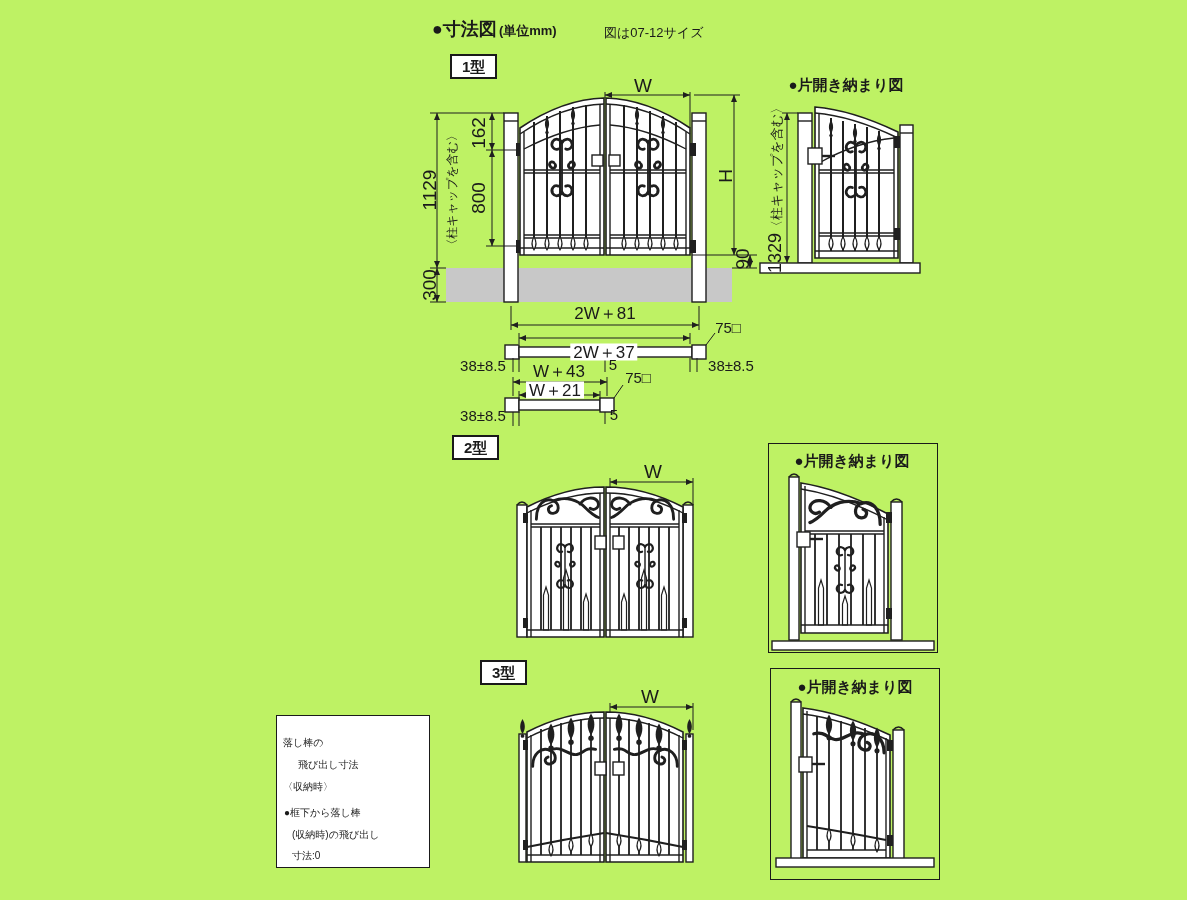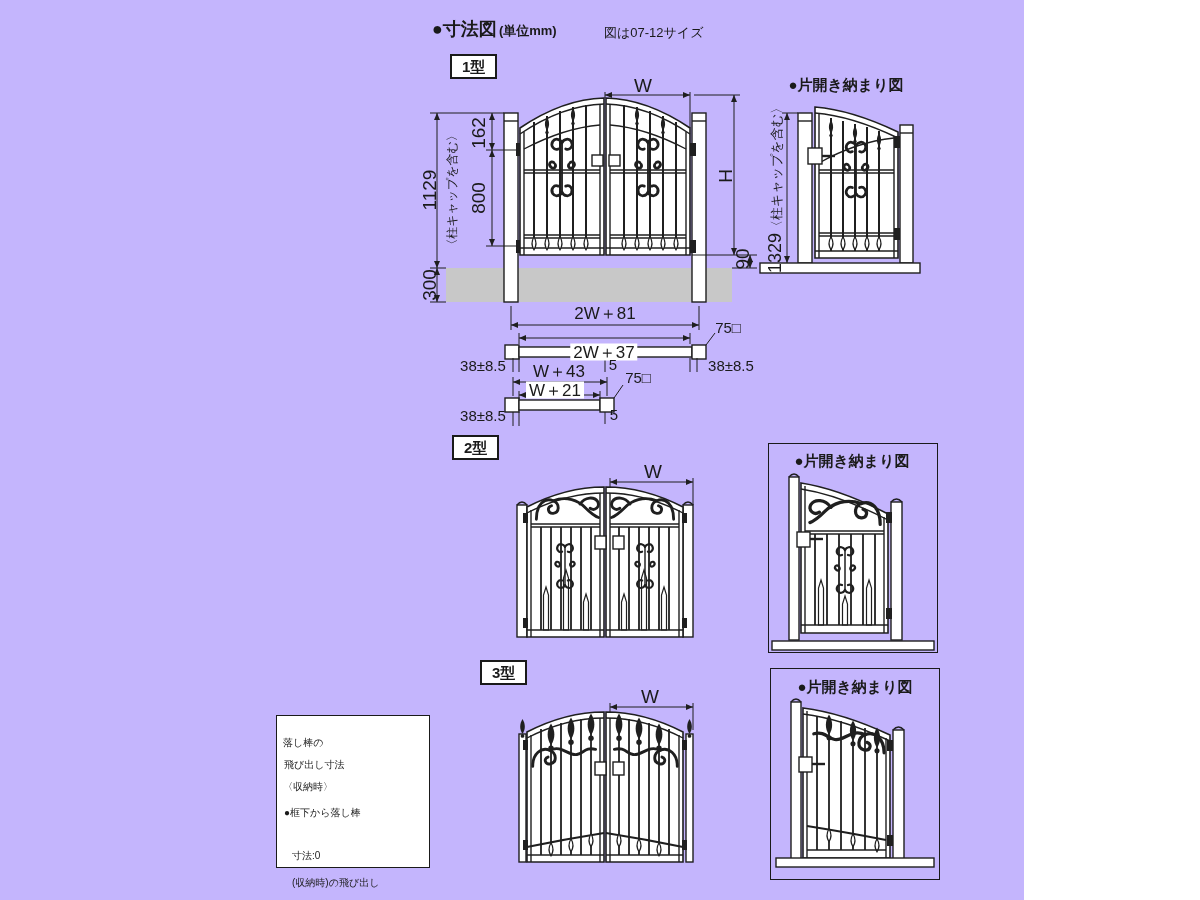--- a/index.html
+++ b/index.html
@@ -1,16 +1,16 @@
 <!DOCTYPE html>
 <html><head>
 <meta charset="utf-8">
 <style>
   html,body{margin:0;padding:0;background:#fff;}
-  .canvas{position:relative;width:1024px;height:900px;background:#c4b5fd;overflow:hidden;
+  .canvas{position:relative;width:1187px;height:900px;background:#bef264;overflow:hidden;
           font-family:"Liberation Sans", sans-serif;color:#1a1a1a;}
   .artsvg{position:absolute;left:0;top:0;}
   .lbl{position:absolute;transform:translate(-50%,-50%);white-space:nowrap;
        font-size:15px;line-height:1;color:#1a1a1a;}
   .lbl.rot{transform:translate(-50%,-50%) rotate(-90deg);}
   .lbl.big{font-size:19px;}
   .lbl.dim{font-size:17px;text-align:center;}
   .lbl.tiny{font-size:12px;}
   .lbl.bgw{background:#fff;padding:0 3px;}
   .tl{position:absolute;white-space:nowrap;line-height:1;}
@@ -454,19 +454,19 @@
 <div class="lbl" style="left:614px;top:414px;">5</div>
 <div class="lbl rot" style="left:775px;top:187px;">
   <span class="dimnum">1329</span><span class="dimnote">〈柱キャップを含む〉</span>
 </div>
 
 <div class="lbl big" style="left:653px;top:471px;">W</div>
 <div class="lbl big" style="left:650px;top:696px;">W</div>
 
 <div class="infobox" style="left:276px;top:715px;width:152px;height:151px;"></div>
 <div class="note-line" style="left:283px;top:738px;">落し棒の</div>
-<div class="note-line" style="left:284px;top:760px;">飛び出し寸法</div>
+<div class="note-line" style="left:298px;top:760px;">飛び出し寸法</div>
 <div class="note-line" style="left:283px;top:782px;">〈収納時〉</div>
 <div class="note-line" style="left:284px;top:808px;text-align:right;">●框下から落し棒</div>
-<div class="note-line" style="left:292px;top:830px;margin-top:48px;">(収納時)の飛び出し</div>
+<div class="note-line" style="left:292px;top:830px;">(収納時)の飛び出し</div>
 <div class="note-line" style="left:292px;top:851px;">寸法:0</div>
 
 </div>
 
 </body></html>

